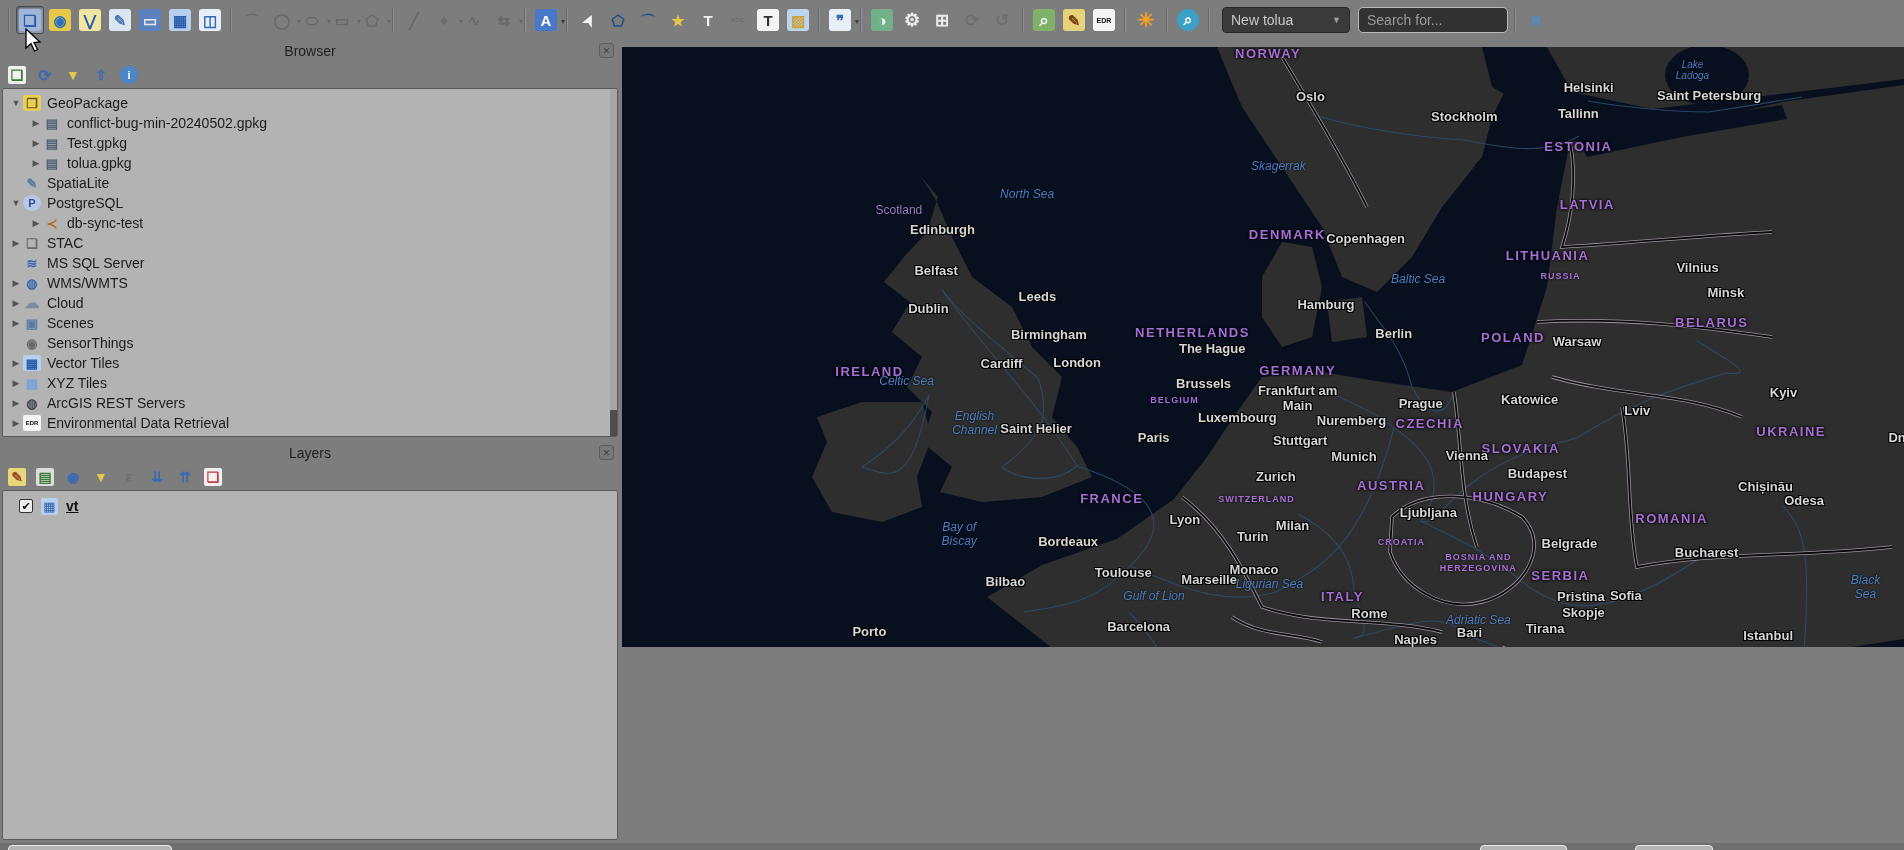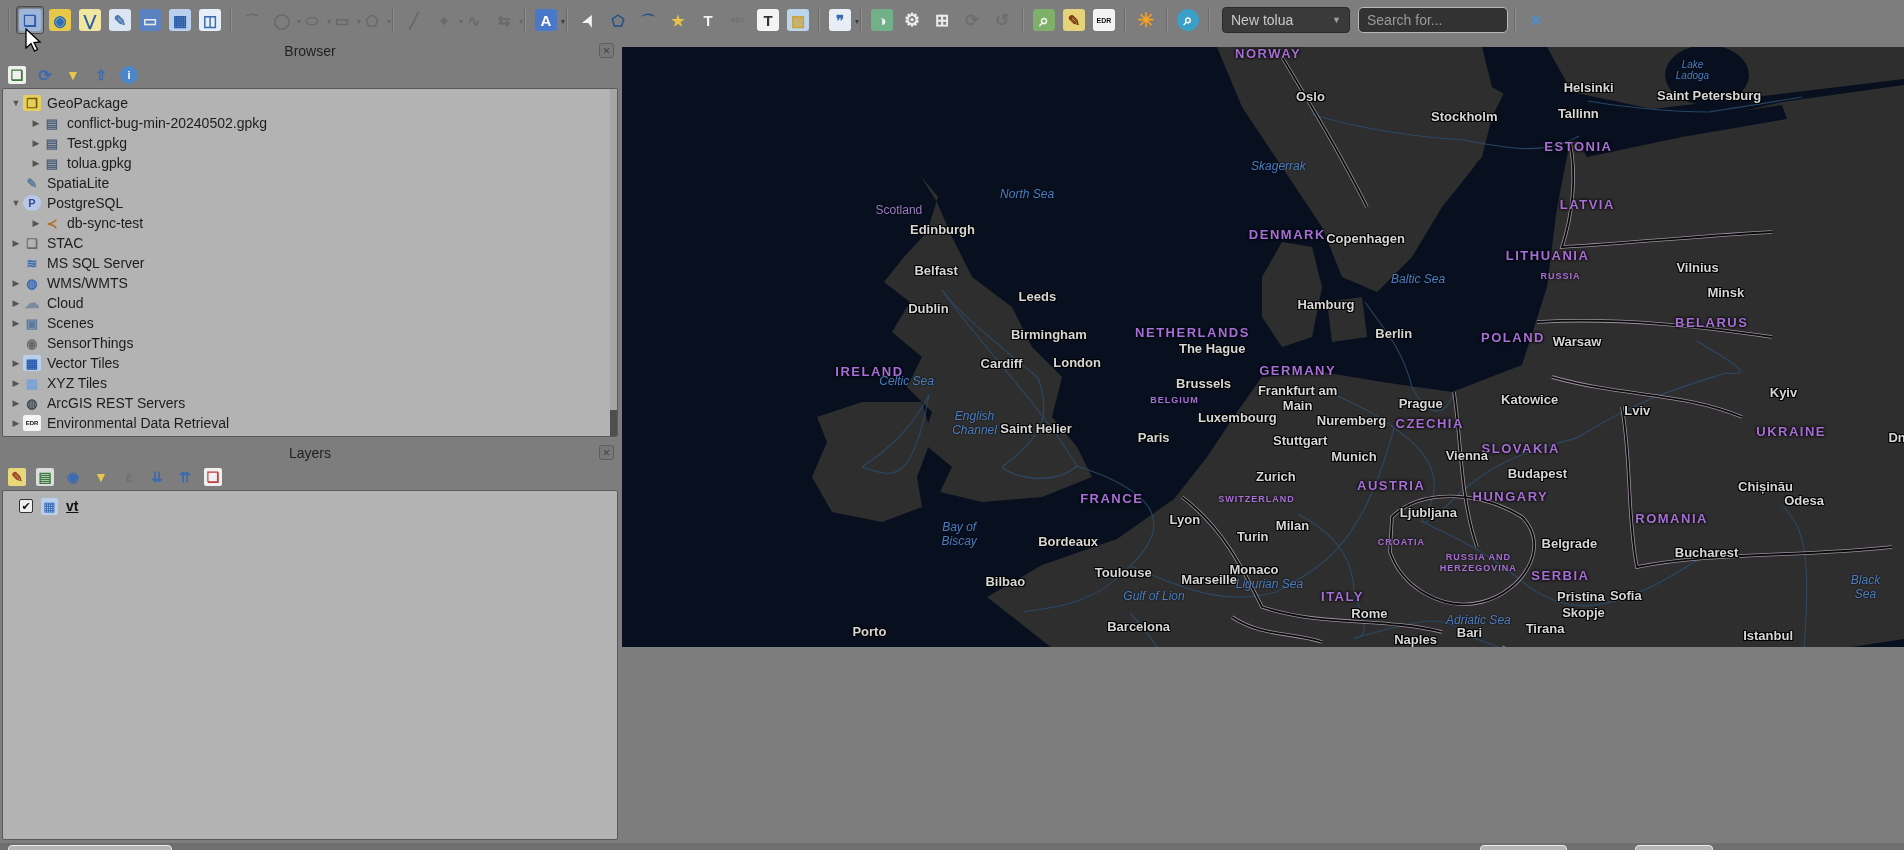--- a/index.html
+++ b/index.html
@@ -502,21 +502,21 @@
       <div class="map-label ml-country" style="left: 44.5%; top: 47.6%;">NETHERLANDS</div>
       <div class="map-label ml-country-small" style="left: 43.1%; top: 58.8%;">BELGIUM</div>
       <div class="map-label ml-country" style="left: 52.7%; top: 54%;">GERMANY</div>
       <div class="map-label ml-country" style="left: 63%; top: 62.8%;">CZECHIA</div>
       <div class="map-label ml-country" style="left: 70.1%; top: 67%;">SLOVAKIA</div>
       <div class="map-label ml-country" style="left: 60%; top: 73.1%;">AUSTRIA</div>
       <div class="map-label ml-country-small" style="left: 49.5%; top: 75.4%;">SWITZERLAND</div>
       <div class="map-label ml-country" style="left: 69.3%; top: 75%;">HUNGARY</div>
       <div class="map-label ml-country" style="left: 80%; top: 78.6%; padding-left: 48px;">ROMANIA</div>
       <div class="map-label ml-country-small" style="left: 60.8%; top: 82.5%;">CROATIA</div>
-      <div class="map-label ml-country-small" style="left: 66.8%; top: 85.9%;">RUSSIA AND
+      <div class="map-label ml-country-small" style="left: 66.8%; top: 85.9%;">BOSNIA AND
 HERZEGOVINA</div>
       <div class="map-label ml-country" style="left: 73.2%; top: 88.2%;">SERBIA</div>
       <div class="map-label ml-country" style="left: 56.2%; top: 91.6%;">ITALY</div>
       <div class="map-label ml-country" style="left: 38.2%; top: 75.3%;">FRANCE</div>
       <div class="map-label ml-country" style="left: 91.2%; top: 64.1%;">UKRAINE</div>
       <div class="map-label ml-country" style="left: 19.3%; top: 46.7%; margin-top: 45px;">IRELAND</div>
       <div class="map-label ml-region" style="left: 21.6%; top: 27.4%;">Scotland</div>
       <div class="map-label ml-city" style="left: 53.7%; top: 8.4%;">Oslo</div>
       <div class="map-label ml-city" style="left: 75.4%; top: 6.8%;">Helsinki</div>
       <div class="map-label ml-city" style="left: 84.8%; top: 8.2%;">Saint Petersburg</div>

